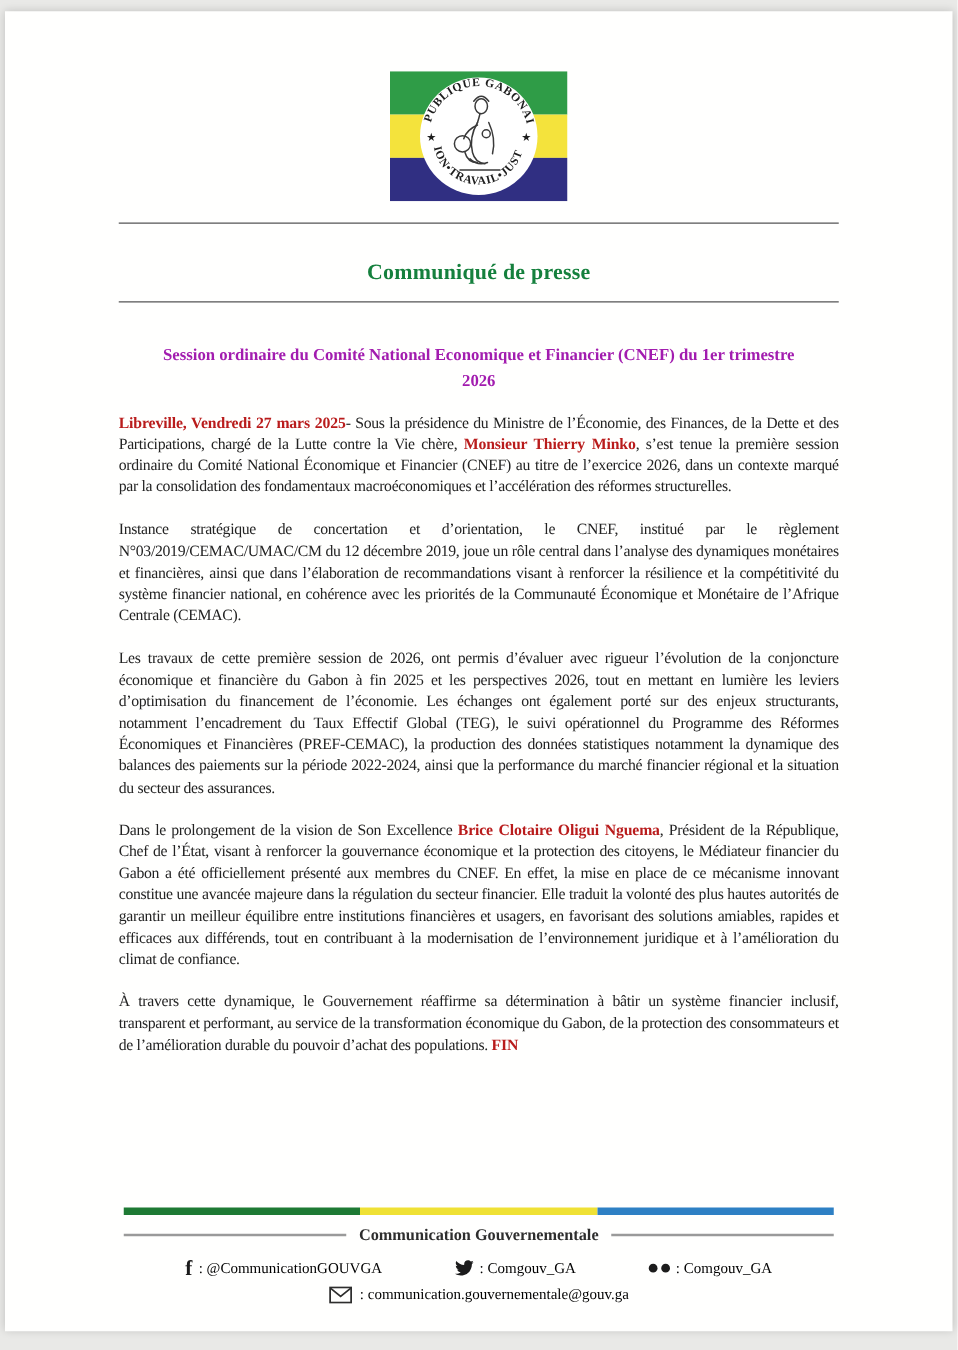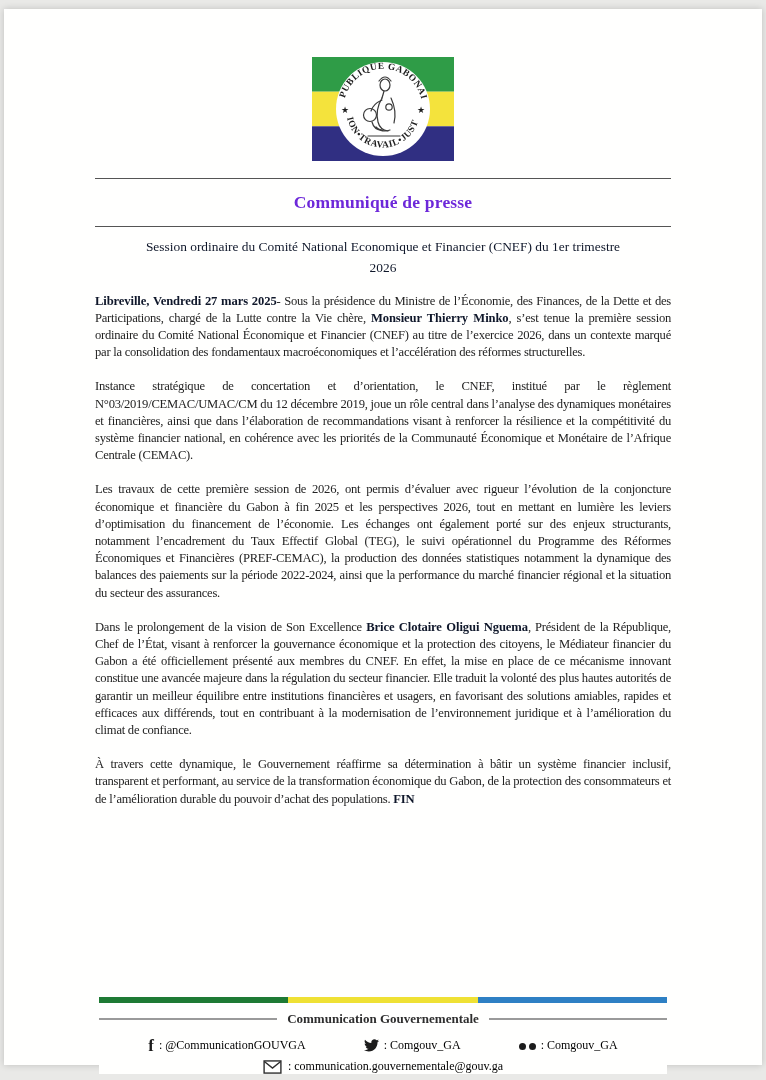--- a/index.html
+++ b/index.html
@@ -28,47 +28,47 @@
     color:#141414;
   }
   .rule {
     border:none;
     border-top:1.4px solid #555;
     margin:0;
   }
   .rule-1 { margin-top:17px; }
   .rule-2 { margin-top:13px; }
   .doc-type {
-    margin-top:13px;
+    margin-top:28px;
     font-weight:bold;
     font-size:17.5px;
     letter-spacing:.2px;
-    color:#6d28d9;
+    color:#15803d;
   }
   .doc-title {
-    margin-top:10px;
-    font-weight:normal;
+    margin-top:32px;
+    font-weight:bold;
     font-size:13.4px;
     line-height:1.55;
-    color:#0f172a;
+    color:#a21caf;
   }
   .body-copy { margin-top:14px; text-align:justify; }
   .body-para {
     font-size:12.6px;
     letter-spacing:-0.25px;
     line-height:17.2px;
     color:#232323;
     margin-bottom:17px;
     text-align:justify;
   }
-  .body-para b { letter-spacing:-0.1px; color:#0f172a; }
+  .body-para b { letter-spacing:-0.1px; color:#b91c1c; }
 
   .footer {
     position:absolute;
-    left:95px; right:95px; top:986px;
+    left:95px; right:95px; top:955px;
     background:#fffffe;
     padding-top:2px;
   }
   .tricolor { display:flex; height:6px; }
   .tricolor div { flex:1; }
   .bar-green  { background:#1e7a34; }
   .bar-yellow { background:#efe135; }
   .bar-blue   { background:#2e80c4; }
 
   .footer-heading {

